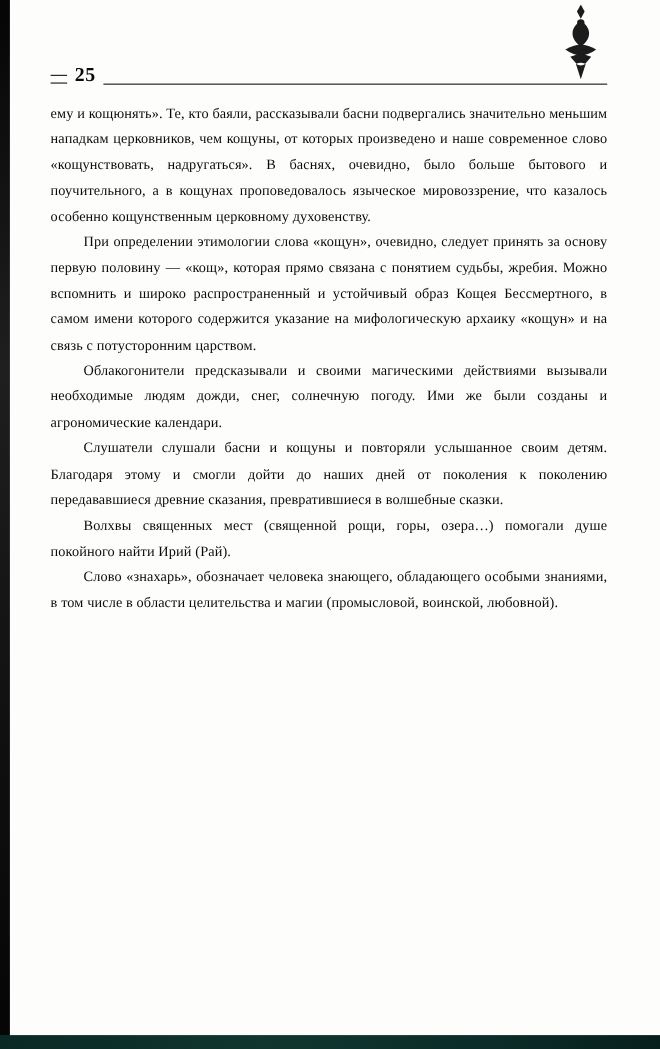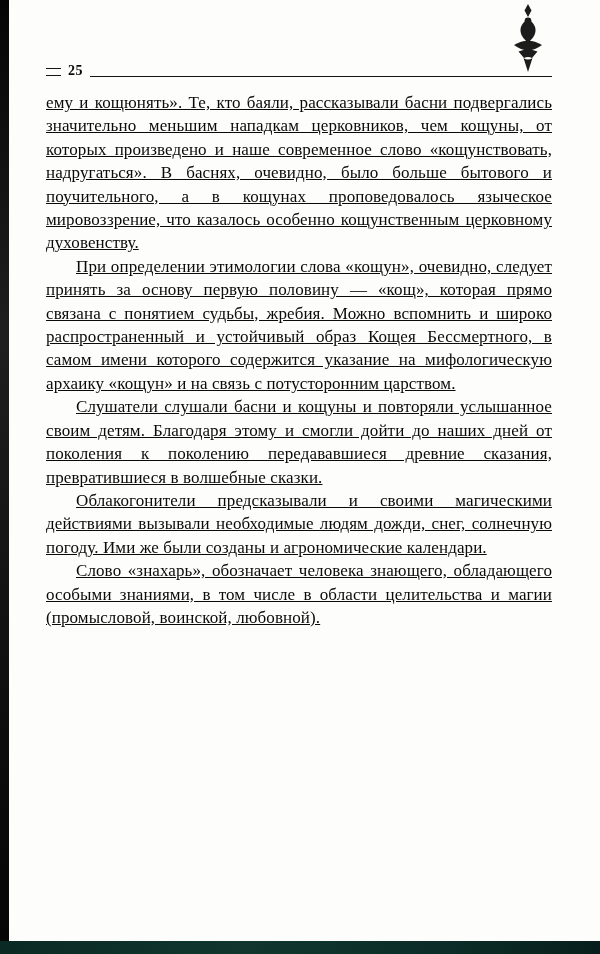--- a/index.html
+++ b/index.html
@@ -34,42 +34,41 @@
     height:24px;
     margin-bottom:11px;
   }
   .header-ticks {
     width:15px; height:6px;
     border-top:1.6px solid #151515;
     border-bottom:1.6px solid #151515;
     margin:0 5px 4px 0;
   }
   .page-number {
-    font-size:14px;
+    font-size:18px;
     font-weight:bold;
     letter-spacing:0.5px;
     padding:0 7px 1px 2px;
   }
   .header-rule {
     flex:1;
     border-bottom:1.7px solid #141414;
     margin-bottom:3px;
   }
   .emblem {
     position:absolute;
     top:4px; right:52px;
     width:40px; height:70px;
     z-index:2;
   }
   .text-column {
-    font-size:17px;
+    font-size:13px;
     line-height:23.4px;
     text-align:justify;
     letter-spacing:0.1px;
-    text-decoration:underline;
   }
   .text-column p { margin:0; padding:0; }
   .text-column p.indent { text-indent:30px; }
 </style>
 </head>
 <body>
 
 <div class="edge-left"></div>
 <div class="edge-bottom"></div>
 
@@ -90,18 +89,19 @@
 
   <div class="header-row">
     <span class="header-ticks"></span>
     <span class="page-number">25</span>
     <span class="header-rule"></span>
   </div>
 
   <div class="text-column">
     <p>ему и кощюнять». Те, кто баяли, рассказывали басни подвергались значительно меньшим нападкам церковников, чем кощуны, от которых произведено и наше современное слово «кощунствовать, надругаться». В баснях, очевидно, было больше бытового и поучительного, а в кощунах проповедовалось языческое мировоззрение, что казалось особенно кощунственным церковному духовенству.</p>
     <p class="indent">При определении этимологии слова «кощун», очевидно, следует принять за основу первую половину — «кощ», которая прямо связана с понятием судьбы, жребия. Можно вспомнить и широко распространенный и устойчивый образ Кощея Бессмертного, в самом имени которого содержится указание на мифологическую архаику «кощун» и на связь с потусторонним царством.</p>
+    <p class="indent">Облакогонители предсказывали и своими магическими действиями вызывали необходимые людям дожди, снег, солнечную погоду. Ими же были созданы и агрономические календари.</p>
     <p class="indent">Слушатели слушали басни и кощуны и повторяли услышанное своим детям. Благодаря этому и смогли дойти до наших дней от поколения к поколению передававшиеся древние сказания, превратившиеся в волшебные сказки.</p>
-    <p class="indent">Облакогонители предсказывали и своими магическими действиями вызывали необходимые людям дожди, снег, солнечную погоду. Ими же были созданы и агрономические календари.</p>
+    <p class="indent">Волхвы священных мест (священной рощи, горы, озера…) помогали душе покойного найти Ирий (Рай).</p>
     <p class="indent">Слово «знахарь», обозначает человека знающего, обладающего особыми знаниями, в том числе в области целительства и магии (промысловой, воинской, любовной).</p>
   </div>
 
 </div>
 
 </body></html>

